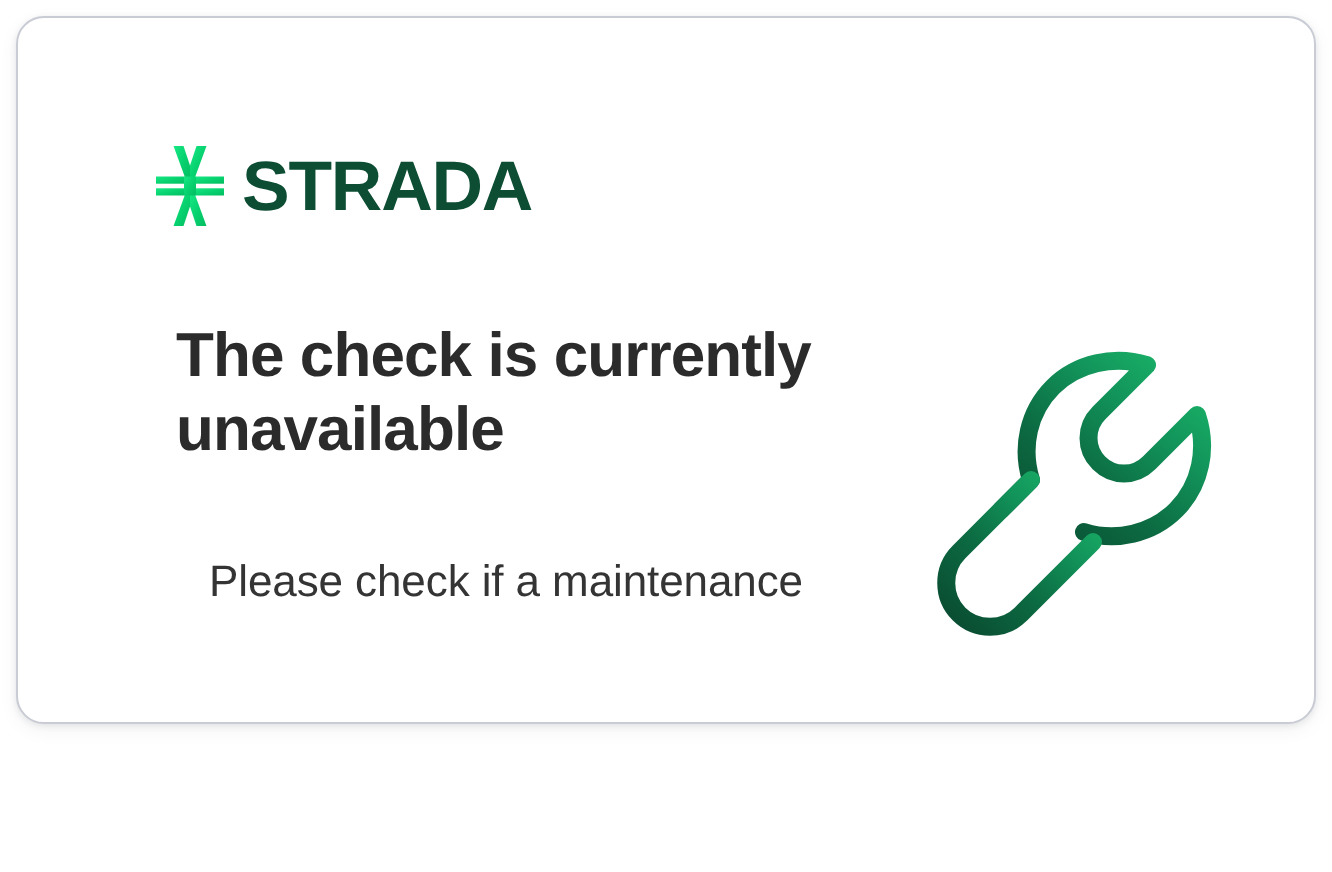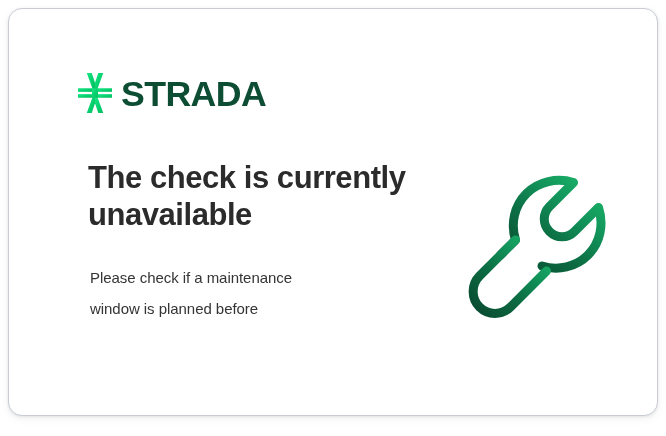--- a/index.html
+++ b/index.html
@@ -14,21 +14,21 @@
     font-family: "Liberation Sans", sans-serif;
     overflow: hidden;
   }
 
   
   #maintenance-card {
     position: absolute;
     left: 8px;
     top: 8px;
     width: 650px;
-    height: 408px;
+    height: 354px;
     box-sizing: border-box;
     background: #ffffff;
     border: 1px solid #c9ccd4;
     border-radius: 14px;
     box-shadow: 0 1px 3px rgba(30,35,50,0.10), 0 3px 10px rgba(30,35,50,0.05);
     overflow: hidden;
   }
 
   
   #brand-lockup {
@@ -66,28 +66,29 @@
   #headline {
     margin: 0;
     font-size: 31px;
     line-height: 37px;
     font-weight: bold;
     letter-spacing: -0.45px;
     color: #2b2b2b;
     max-width: 320px;
   }
   #body-copy {
-    margin: 2px;
+    margin: 15px;
     padding-top: 27px;
-    font-size: 15px;
+    font-size: 22px;
     line-height: 31px;
     font-weight: normal;
     letter-spacing: -0.05px;
     color: #343434;
     max-width: 300px;
+    text-align: center;
   }
   #body-copy .copy-line {
     display: block;
     white-space: nowrap;
   }
 
   
   #wrench-illustration {
     position: absolute;
     left: 452px;
@@ -139,21 +140,20 @@
     </span>
 
     <span id="brand-wordmark">STRADA</span>
   </div>
 
   <div id="copy-block">
     <h1 id="headline">The check is currently unavailable</h1>
 
     <p id="body-copy">
       <span class="copy-line">Please check if a maintenance</span>
-      <span class="copy-line">window is planned before</span>
     </p>
   </div>
 
   <div id="wrench-illustration">
     <svg viewBox="0 0 166 166" xmlns="http://www.w3.org/2000/svg" aria-hidden="true">
       <defs>
         <linearGradient id="wrenchGrad" x1="0.08" y1="0.95" x2="0.92" y2="0.08">
           <stop offset="0%" stop-color="#0a4f33"></stop>
           <stop offset="38%" stop-color="#0c6b42"></stop>
           <stop offset="72%" stop-color="#12935a"></stop>

